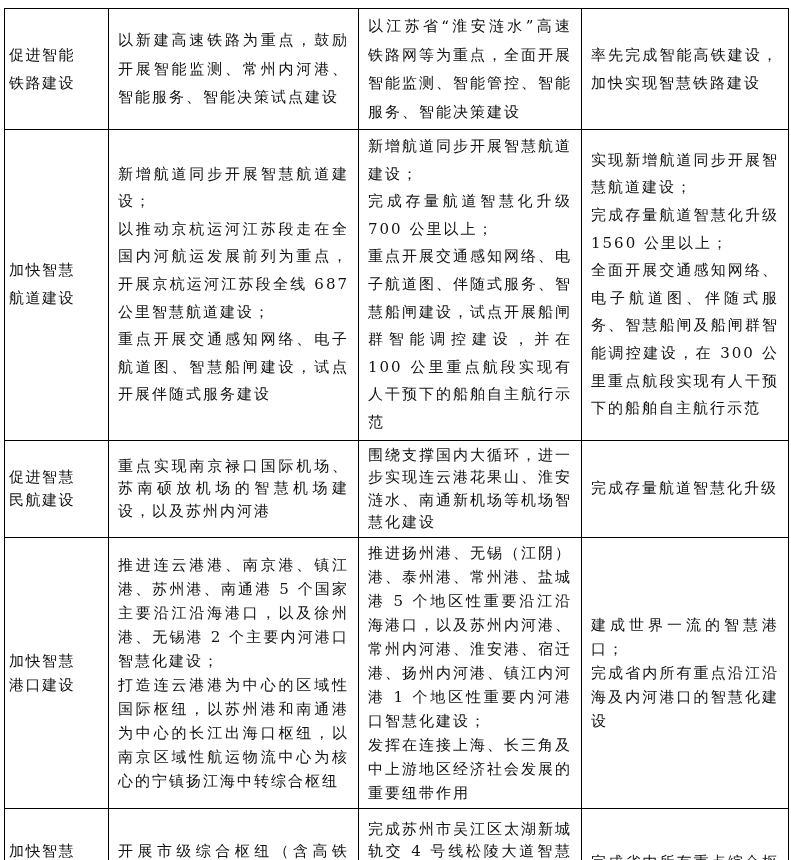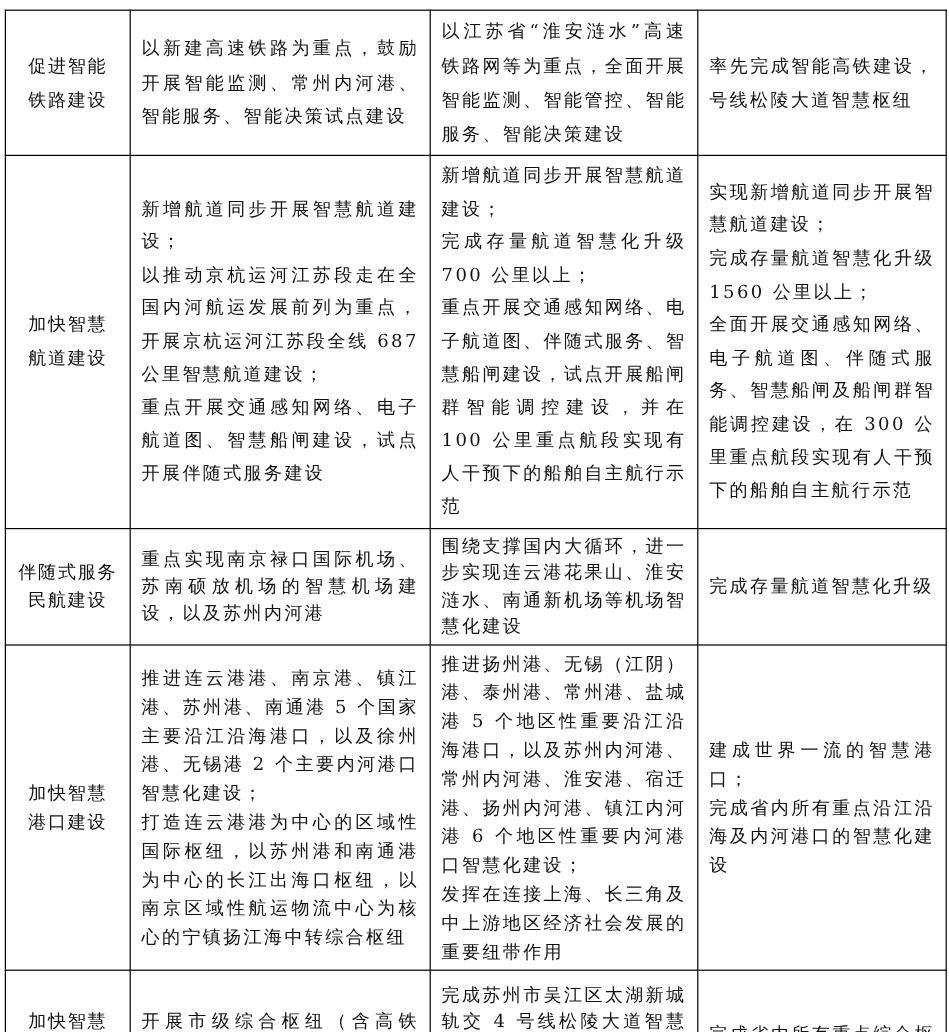--- a/index.html
+++ b/index.html
@@ -26,21 +26,21 @@
     font-size: 15px;
     letter-spacing: 2px;
     padding: 3px 9px;
     text-align: justify;
     text-justify: inter-character;
     white-space: pre-line;
     word-break: break-word;
     overflow: hidden;
   }
   table.doc-table td.cat {
-    text-align: center;
+    text-align: left;
     padding: 3px 4px;
     letter-spacing: 1.5px;
   }
   tr.r1 td { line-height: 1.9; }
   tr.r2 td { line-height: 1.84; }
   tr.r3 td { line-height: 1.5; }
   tr.r4 td { line-height: 1.6; }
   tr.r5 td { line-height: 1.45; }
   tr.r1 { height: 103px; }
   tr.r2 { height: 258px; }
@@ -59,48 +59,48 @@
       <col style="width:250px">
       <col style="width:223px">
       <col style="width:207px">
     </colgroup>
     <tbody>
       <tr class="r1">
         <td class="cat">促进智能
 铁路建设</td>
         <td>以新建高速铁路为重点，鼓励开展智能监测、常州内河港、智能服务、智能决策试点建设</td>
         <td>以江苏省“淮安涟水”高速铁路网等为重点，全面开展智能监测、智能管控、智能服务、智能决策建设</td>
-        <td>率先完成智能高铁建设，号线松陵大道智慧枢纽</td>
+        <td>率先完成智能高铁建设，加快实现智慧铁路建设</td>
       </tr>
       <tr class="r2">
         <td class="cat">加快智慧
 航道建设</td>
         <td>新增航道同步开展智慧航道建设；
 以推动京杭运河江苏段走在全国内河航运发展前列为重点，开展京杭运河江苏段全线 687 公里智慧航道建设；
 重点开展交通感知网络、电子航道图、智慧船闸建设，试点开展伴随式服务建设</td>
         <td>新增航道同步开展智慧航道建设；
 完成存量航道智慧化升级 700 公里以上；
 重点开展交通感知网络、电子航道图、伴随式服务、智慧船闸建设，试点开展船闸群智能调控建设，并在 100 公里重点航段实现有人干预下的船舶自主航行示范</td>
         <td>实现新增航道同步开展智慧航道建设；
 完成存量航道智慧化升级 1560 公里以上；
 全面开展交通感知网络、电子航道图、伴随式服务、智慧船闸及船闸群智能调控建设，在 300 公里重点航段实现有人干预下的船舶自主航行示范</td>
       </tr>
       <tr class="r3">
-        <td class="cat">伴随式服务
+        <td class="cat">促进智慧
 民航建设</td>
         <td>重点实现南京禄口国际机场、苏南硕放机场的智慧机场建设，以及苏州内河港</td>
         <td>围绕支撑国内大循环，进一步实现连云港花果山、淮安涟水、南通新机场等机场智慧化建设</td>
         <td>完成存量航道智慧化升级</td>
       </tr>
       <tr class="r4">
         <td class="cat">加快智慧
 港口建设</td>
         <td>推进连云港港、南京港、镇江港、苏州港、南通港 5 个国家主要沿江沿海港口，以及徐州港、无锡港 2 个主要内河港口智慧化建设；
 打造连云港港为中心的区域性国际枢纽，以苏州港和南通港为中心的长江出海口枢纽，以南京区域性航运物流中心为核心的宁镇扬江海中转综合枢纽</td>
-        <td>推进扬州港、无锡（江阴）港、泰州港、常州港、盐城港 5 个地区性重要沿江沿海港口，以及苏州内河港、常州内河港、淮安港、宿迁港、扬州内河港、镇江内河港 6 个地区性重要内河港口智慧化建设；
+        <td>推进扬州港、无锡（江阴）港、泰州港、常州港、盐城港 5 个地区性重要沿江沿海港口，以及苏州内河港、常州内河港、淮安港、宿迁港、扬州内河港、镇江内河港 1 个地区性重要内河港口智慧化建设；
 发挥在连接上海、长三角及中上游地区经济社会发展的重要纽带作用</td>
         <td>建成世界一流的智慧港口；
 完成省内所有重点沿江沿海及内河港口的智慧化建设</td>
       </tr>
       <tr class="r5">
         <td class="cat">加快智慧
 综合枢纽
 建设</td>
         <td>开展市级综合枢纽（含高铁站、客运站）智慧化建设，提升对国内大循环支撑作用</td>
         <td>完成苏州市吴江区太湖新城轨交 4 号线松陵大道智慧枢纽、苏州火车站北广场客运站等智慧化建设，提升对区域经济发展的支撑作用</td>

